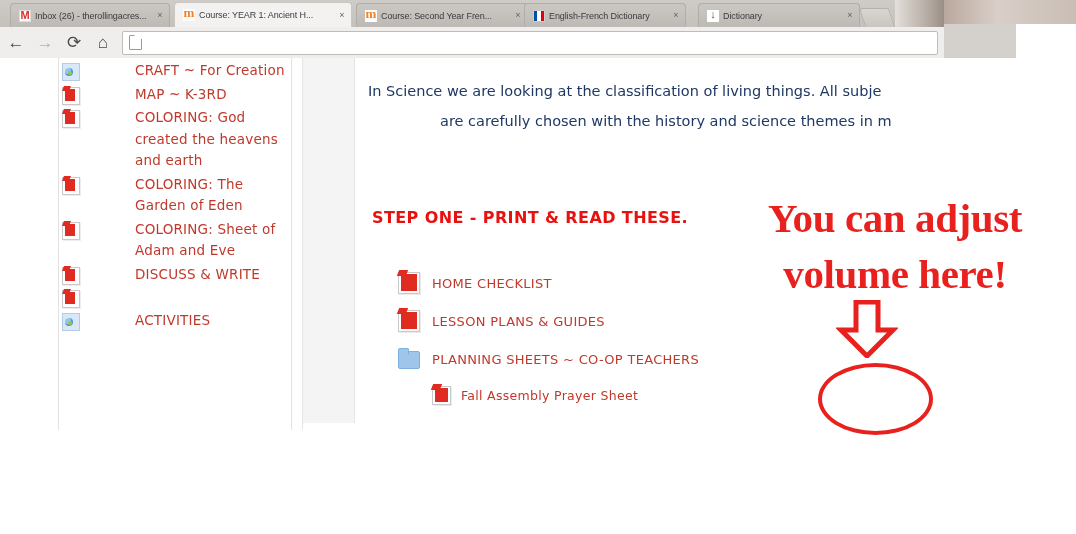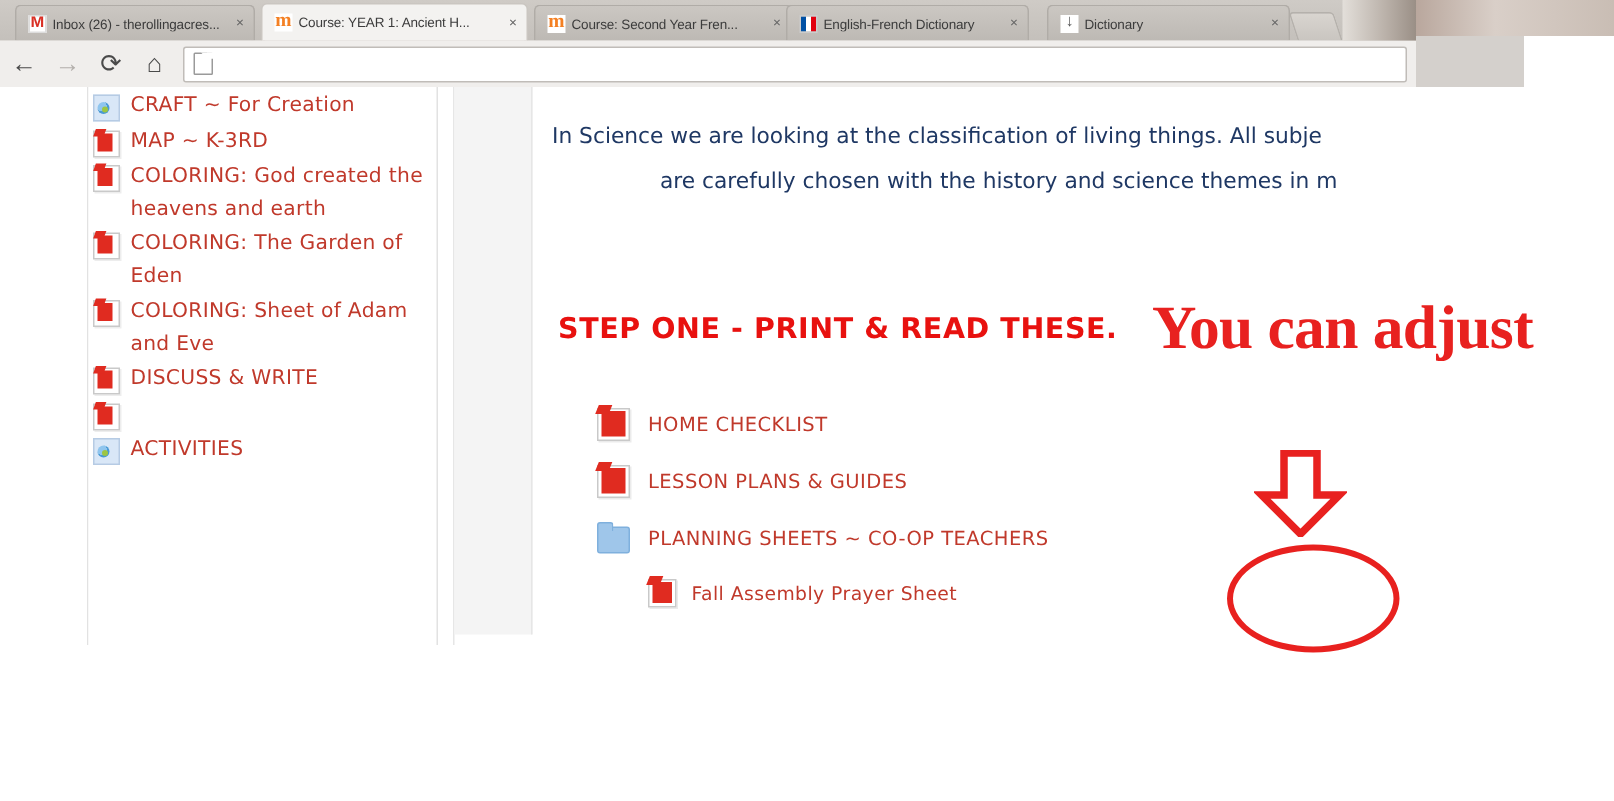--- a/index.html
+++ b/index.html
@@ -242,20 +242,21 @@
     position: absolute;
     left: 62px;
     top: 2px;
     width: 225px;
   }
   .side-item {
     display: flex;
     align-items: flex-start;
     margin-bottom: 2px;
     line-height: 21.5px;
+    gap: 48px;
   }
   .side-item-icon {
     flex: 0 0 16px;
     width: 16px;
     height: 16px;
     margin: 3px 7px 0 0;
     position: relative;
   }
   .icon-pdf {
     background: #ffffff;
@@ -344,21 +345,21 @@
     white-space: nowrap;
   }
   #intro-line-2 {
     padding-left: 72px;
   }
   #step-one-heading {
     position: absolute;
     left: 12px;
     top: 150px;
     font-family: "DejaVu Sans", sans-serif;
-    font-size: 19px;
+    font-size: 16px;
     font-weight: bold;
     color: #e8110f;
     letter-spacing: 0.4px;
     white-space: nowrap;
   }
   #resource-list {
     position: absolute;
     left: 38px;
     top: 206px;
     width: 400px;
@@ -617,19 +618,20 @@
         <span class="res-icon pdf small"></span>
         <span class="res-label">Fall Assembly Prayer Sheet</span>
       </div>
     </div>
 
   </div>
 </div>
 
 <div id="annotation-text">
   <div>You can adjust</div>
+  <div>volume here!</div>
 </div>
 
 <svg id="annotation-arrow" viewBox="0 0 62 58">
   <polygon points="20,2 42,2 42,30 57,30 31,56 5,30 20,30" fill="#ffffff" stroke="#e8211f" stroke-width="5" stroke-linejoin="miter"></polygon>
 </svg>
 
 <div id="annotation-ellipse"></div>
 
 </body></html>

